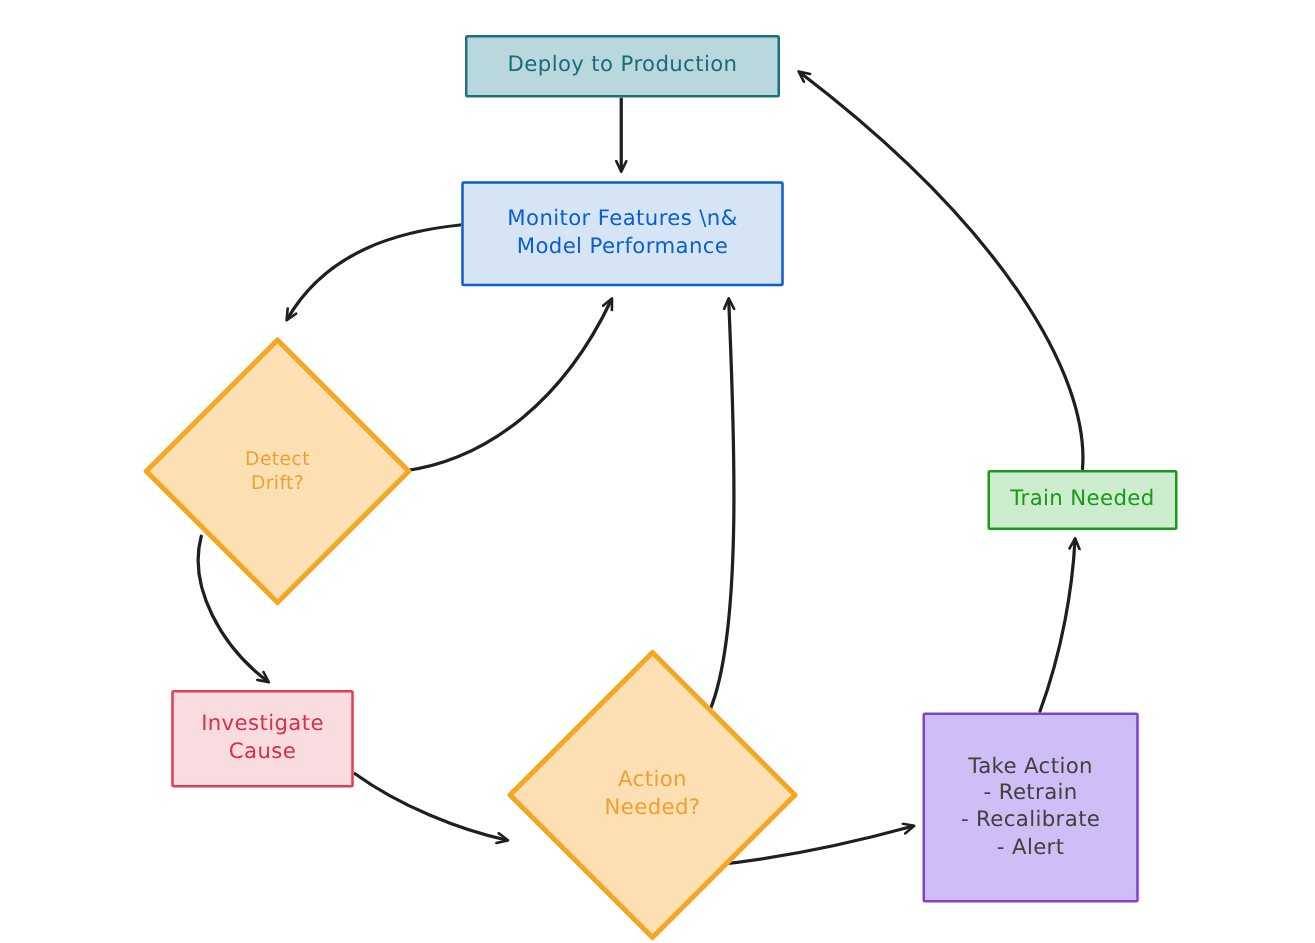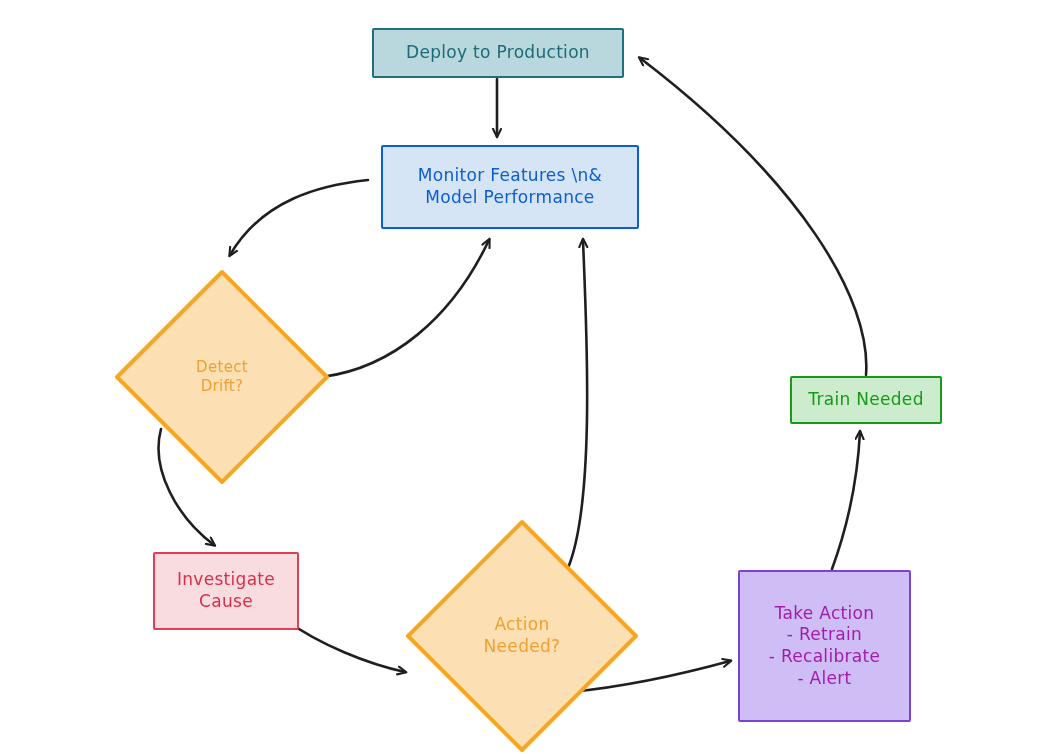--- a/index.html
+++ b/index.html
@@ -69,35 +69,33 @@
     border-color: #1f6f7d;
     color: #1b6b78;
     font-size: 17px;
   }
   #node-monitor {
     left: 369px; top: 145px; width: 258px; height: 84px;
     background: #d6e5f5;
     border-color: #0b5ed2;
     color: #0b5ed2;
     font-size: 17px;
-    margin-left: 12px;
   }
   #node-investigate {
     left: 137px; top: 552px; width: 146px; height: 78px;
     background: #f8dce0;
     border-color: #e23e52;
     color: #d92f47;
     font-size: 17px;
-    margin-left: 16px;
   }
   #node-take-action {
     left: 738px; top: 570px; width: 173px; height: 152px;
     background: #cfbdf5;
     border-color: #7c42d6;
-    color: #a21caf;
+    color: #404040;
     font-size: 17px;
   }
   #node-train {
     left: 790px; top: 376px; width: 152px; height: 48px;
     background: #cdeccd;
     border-color: #179a17;
     color: #179a17;
     font-size: 17px;
   }
   #node-detect {

